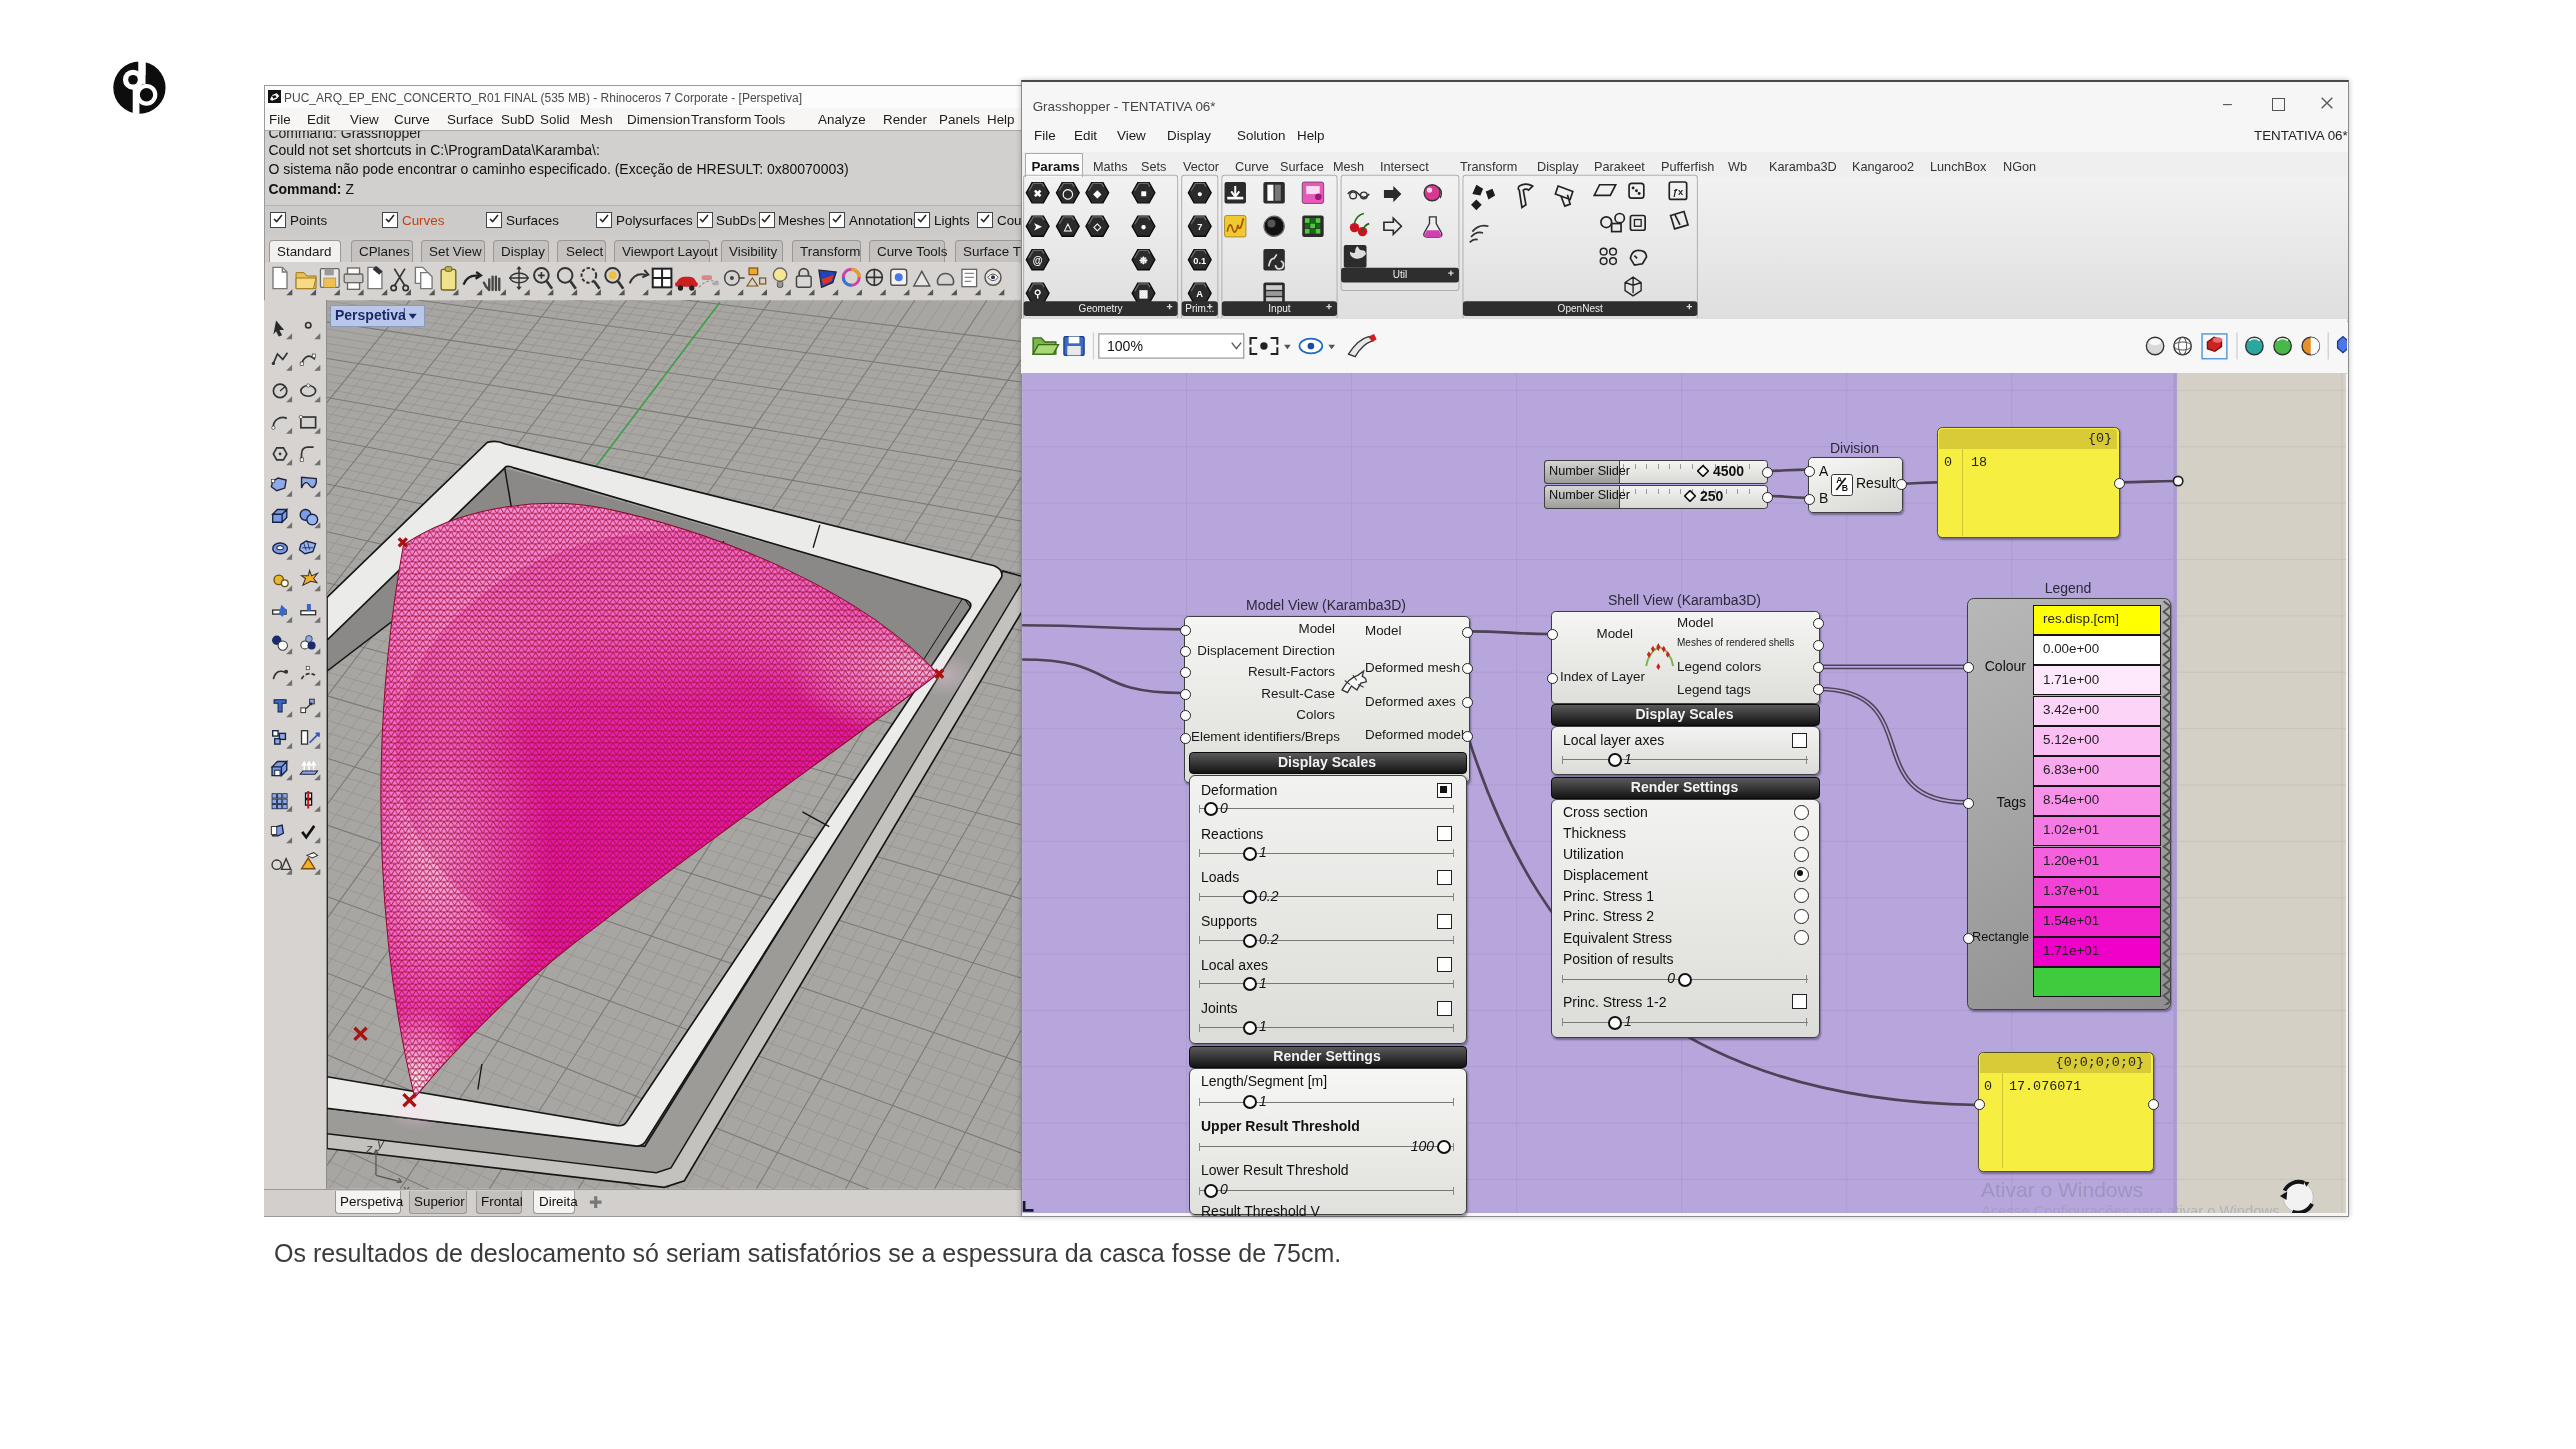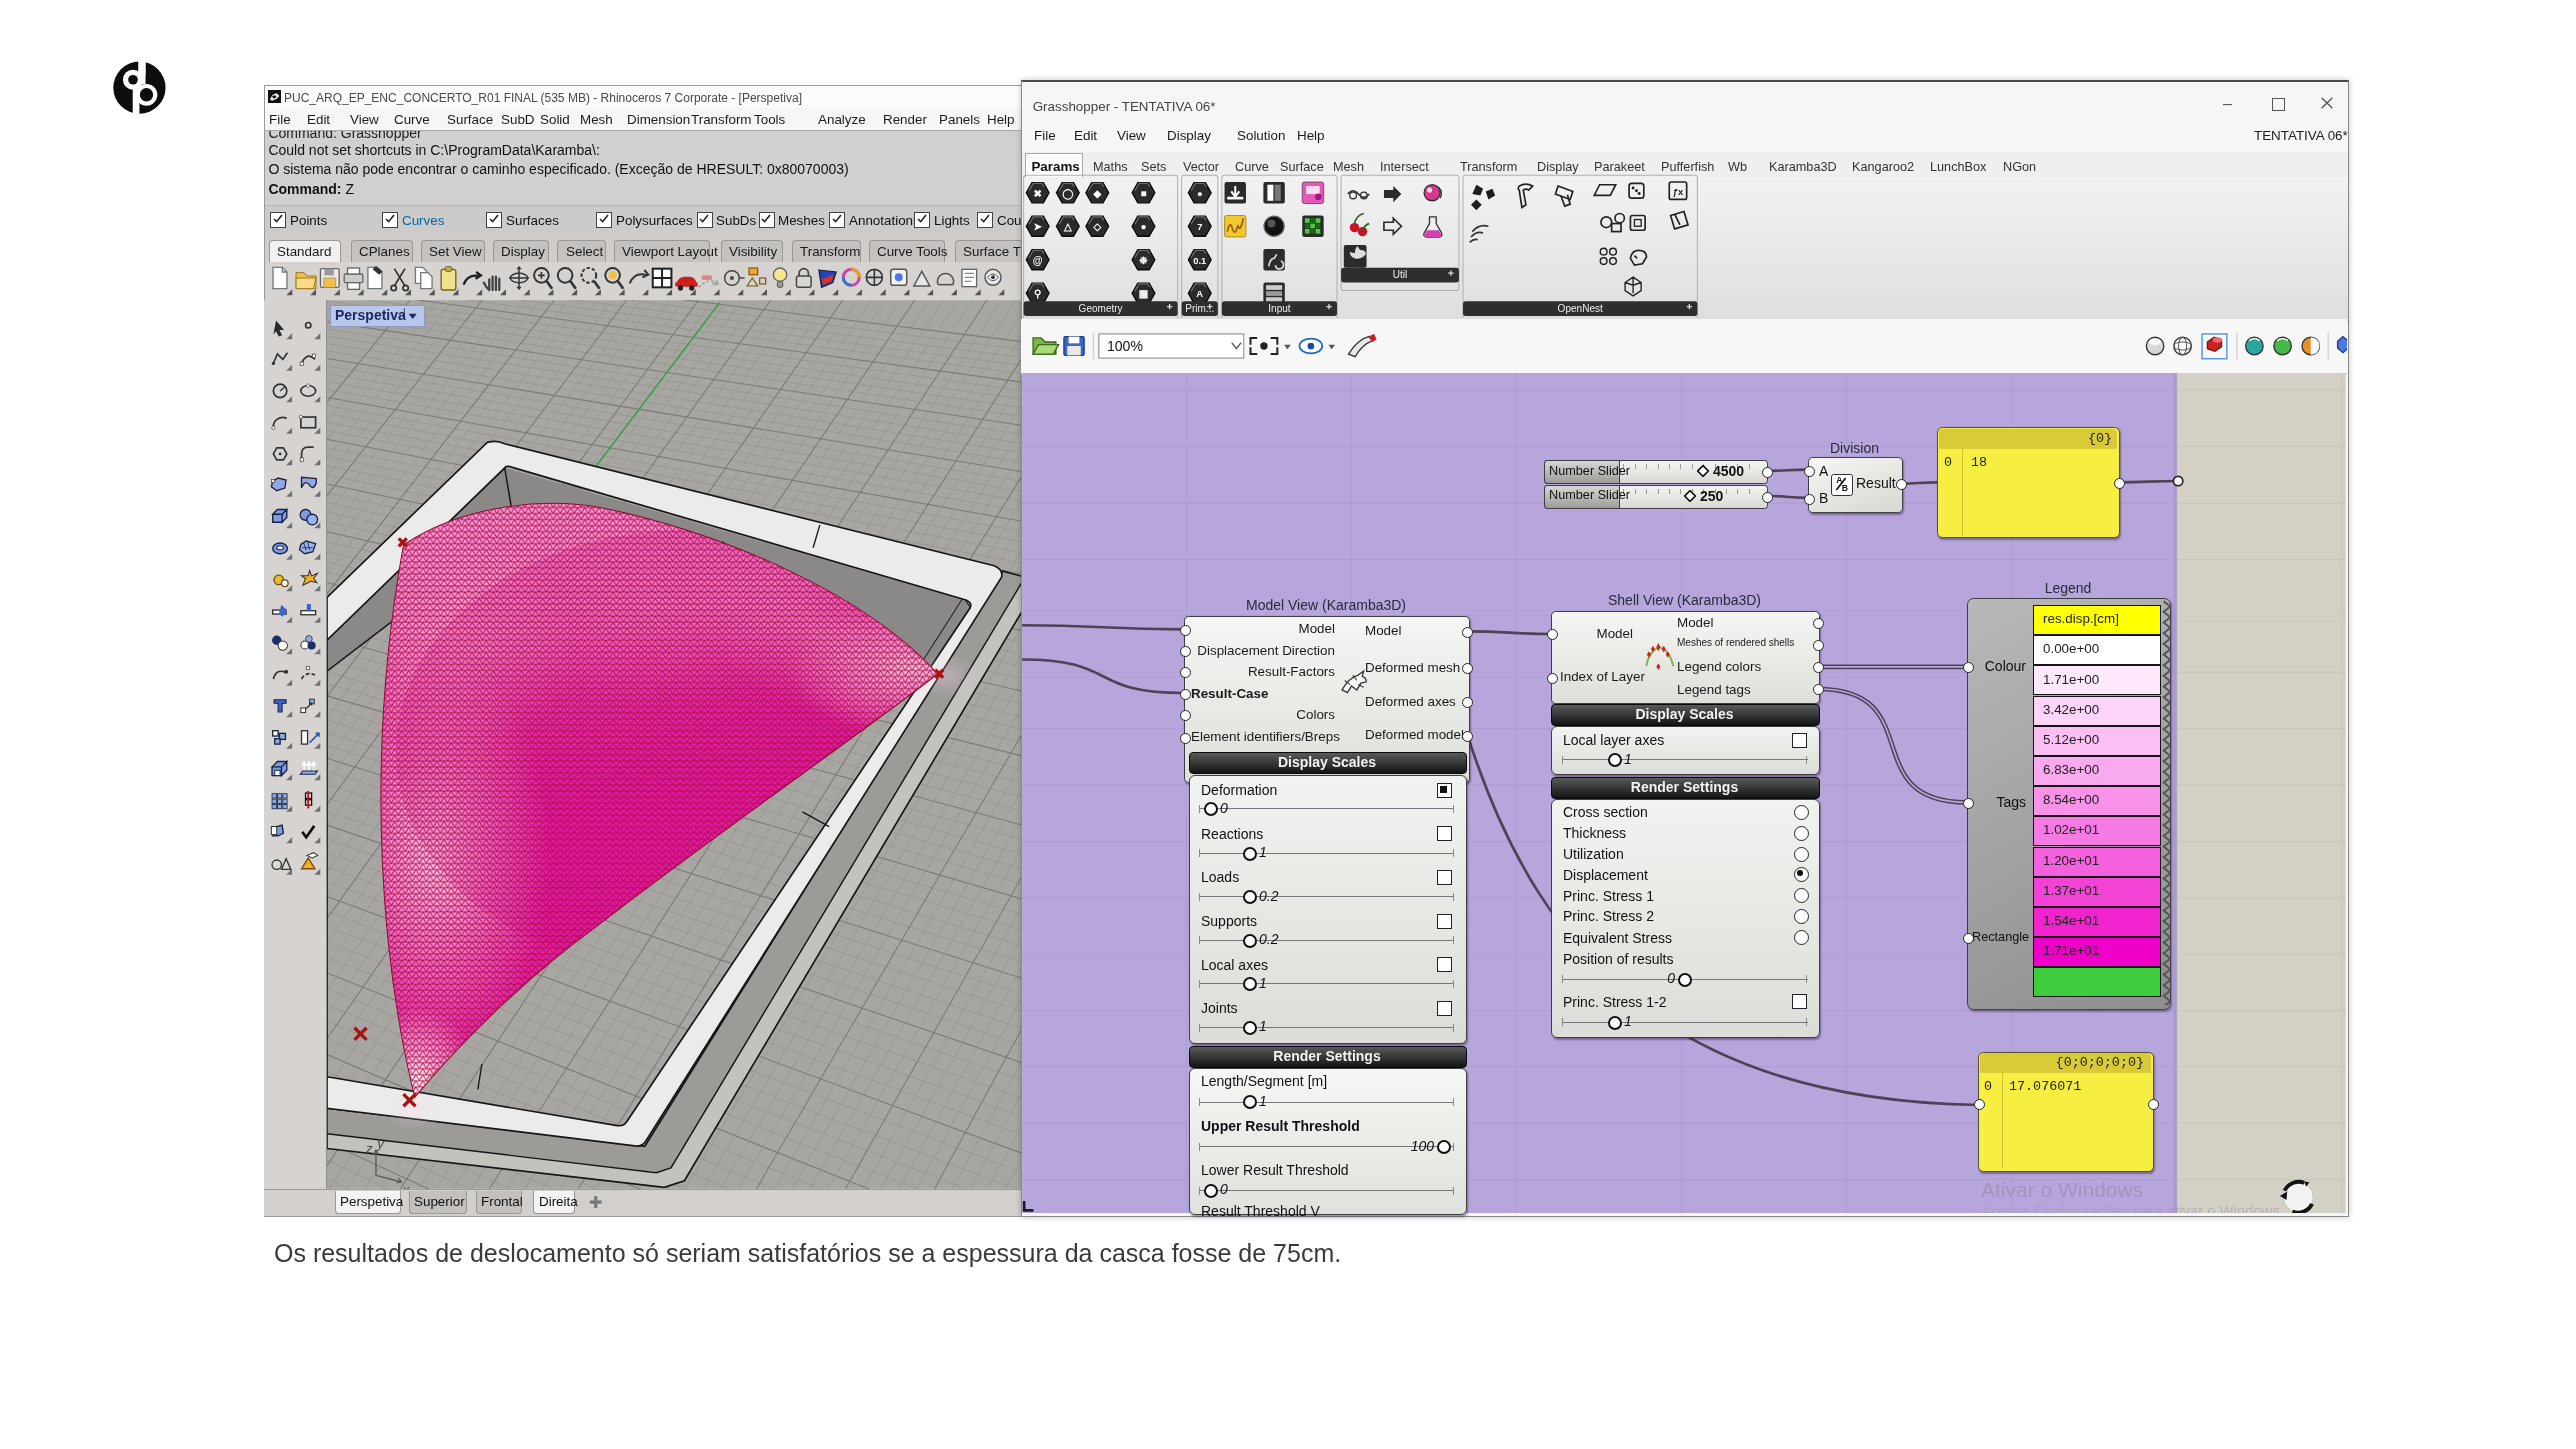--- a/index.html
+++ b/index.html
@@ -53,21 +53,21 @@
 <div class="abs" style="left:0;top:119px;width:100%;height:31px;background:#cdcaca;border-top:0.7px solid #b5b2b2"></div>
 <div class="abs" style="left:5.4px;top:126px;width:14px;height:14px;background:#fff;border:1px solid #444"></div>
 <svg class="abs" style="left:6.7px;top:127px" width="12" height="12" viewBox="0 0 18 18">
         <path d="M3 9 L7 13 L15 3" stroke="#222" stroke-width="2.4" fill="none"></path>
       </svg>
 <div class="txt" style="left:25px;top:127px;font-size:13.4px;color:#111">Points</div>
 <div class="abs" style="left:117px;top:126px;width:14px;height:14px;background:#fff;border:1px solid #444"></div>
 <svg class="abs" style="left:119px;top:127px" width="12" height="12" viewBox="0 0 18 18">
         <path d="M3 9 L7 13 L15 3" stroke="#222" stroke-width="2.4" fill="none"></path>
       </svg>
-<div class="txt" style="left:137px;top:127px;font-size:13.4px;color:#0369a1">Curves</div>
+<div class="txt" style="left:137px;top:127px;font-size:13.4px;color:#c2410c">Curves</div>
 <div class="abs" style="left:221px;top:126px;width:14px;height:14px;background:#fff;border:1px solid #444"></div>
 <svg class="abs" style="left:223px;top:127px" width="12" height="12" viewBox="0 0 18 18">
         <path d="M3 9 L7 13 L15 3" stroke="#222" stroke-width="2.4" fill="none"></path>
       </svg>
 <div class="txt" style="left:241px;top:127px;font-size:13.4px;color:#111">Surfaces</div>
 <div class="abs" style="left:331px;top:126px;width:14px;height:14px;background:#fff;border:1px solid #444"></div>
 <svg class="abs" style="left:333px;top:127px" width="12" height="12" viewBox="0 0 18 18">
         <path d="M3 9 L7 13 L15 3" stroke="#222" stroke-width="2.4" fill="none"></path>
       </svg>
 <div class="txt" style="left:351px;top:127px;font-size:13.4px;color:#111">Polysurfaces</div>
@@ -1035,21 +1035,21 @@
     <div class="txt" style="left:1971px;top:455px;font-size:13.4px;color:#222;font-weight:normal;z-index:5;font-family:'Liberation Mono',monospace">18</div>
     <div class="abs" style="left:2114px;top:478px;width:9.4px;height:9.4px;background:#fdfdfd;border:1.7px solid #222;border-radius:50%;z-index:6"></div>
     <div class="txt" style="left:1184px;top:597px;width:284px;text-align:center;font-size:14px;color:#2a2a3a;font-weight:normal;z-index:5;">Model View (Karamba3D)</div>
     <div class="abs" style="left:1184px;top:616px;width:284px;height:165px;background:linear-gradient(#f5f5f3,#dededa);border:1.3px solid #3f3f3f;border-radius:4.7px;box-shadow:1px 1.3px 2px rgba(40,30,60,0.45);z-index:2"></div>
     <div class="txt" style="left:1191px;top:621px;width:144px;text-align:right;font-size:13.4px;color:#1a1a1a;font-weight:normal;z-index:5;">Model</div>
     <div class="abs" style="left:1180px;top:625px;width:9.4px;height:9.4px;background:#fdfdfd;border:1.7px solid #222;border-radius:50%;z-index:6"></div>
     <div class="txt" style="left:1191px;top:643px;width:144px;text-align:right;font-size:13.4px;color:#1a1a1a;font-weight:normal;z-index:5;">Displacement Direction</div>
     <div class="abs" style="left:1180px;top:646px;width:9.4px;height:9.4px;background:#fdfdfd;border:1.7px solid #222;border-radius:50%;z-index:6"></div>
     <div class="txt" style="left:1191px;top:664px;width:144px;text-align:right;font-size:13.4px;color:#1a1a1a;font-weight:normal;z-index:5;">Result-Factors</div>
     <div class="abs" style="left:1180px;top:667px;width:9.4px;height:9.4px;background:#fdfdfd;border:1.7px solid #222;border-radius:50%;z-index:6"></div>
-    <div class="txt" style="left:1191px;top:686px;width:144px;text-align:left;font-size:13.4px;color:#1a1a1a;font-weight:bold;z-index:5;">Result-Case</div>
+    <div class="txt" style="left:1191px;top:686px;width:144px;text-align:right;font-size:13.4px;color:#1a1a1a;font-weight:normal;z-index:5;">Result-Case</div>
     <div class="abs" style="left:1180px;top:689px;width:9.4px;height:9.4px;background:#fdfdfd;border:1.7px solid #222;border-radius:50%;z-index:6"></div>
     <div class="txt" style="left:1191px;top:707px;width:144px;text-align:right;font-size:13.4px;color:#1a1a1a;font-weight:normal;z-index:5;">Colors</div>
     <div class="abs" style="left:1180px;top:710px;width:9.4px;height:9.4px;background:#fdfdfd;border:1.7px solid #222;border-radius:50%;z-index:6"></div>
     <div class="txt" style="left:1191px;top:729px;width:144px;text-align:right;font-size:13.4px;color:#1a1a1a;font-weight:normal;z-index:5;">Element identifiers/Breps</div>
     <div class="abs" style="left:1180px;top:733px;width:9.4px;height:9.4px;background:#fdfdfd;border:1.7px solid #222;border-radius:50%;z-index:6"></div>
     <div class="txt" style="left:1365px;top:623px;font-size:13.4px;color:#1a1a1a;font-weight:normal;z-index:5;">Model</div>
     <div class="abs" style="left:1462px;top:627px;width:9.4px;height:9.4px;background:#fdfdfd;border:1.7px solid #222;border-radius:50%;z-index:6"></div>
     <div class="txt" style="left:1365px;top:660px;font-size:13.4px;color:#1a1a1a;font-weight:normal;z-index:5;">Deformed mesh</div>
     <div class="abs" style="left:1462px;top:663px;width:9.4px;height:9.4px;background:#fdfdfd;border:1.7px solid #222;border-radius:50%;z-index:6"></div>
     <div class="txt" style="left:1365px;top:694px;font-size:13.4px;color:#1a1a1a;font-weight:normal;z-index:5;">Deformed axes</div>

